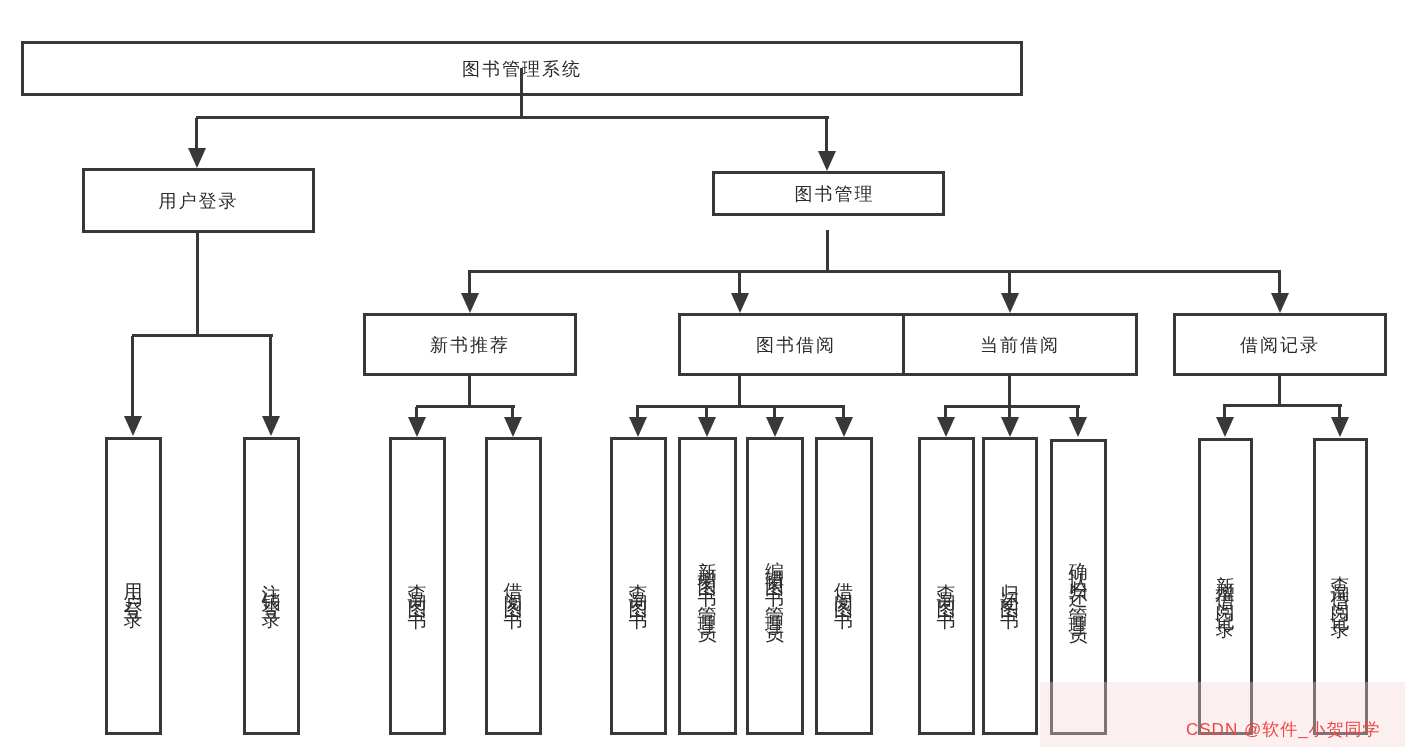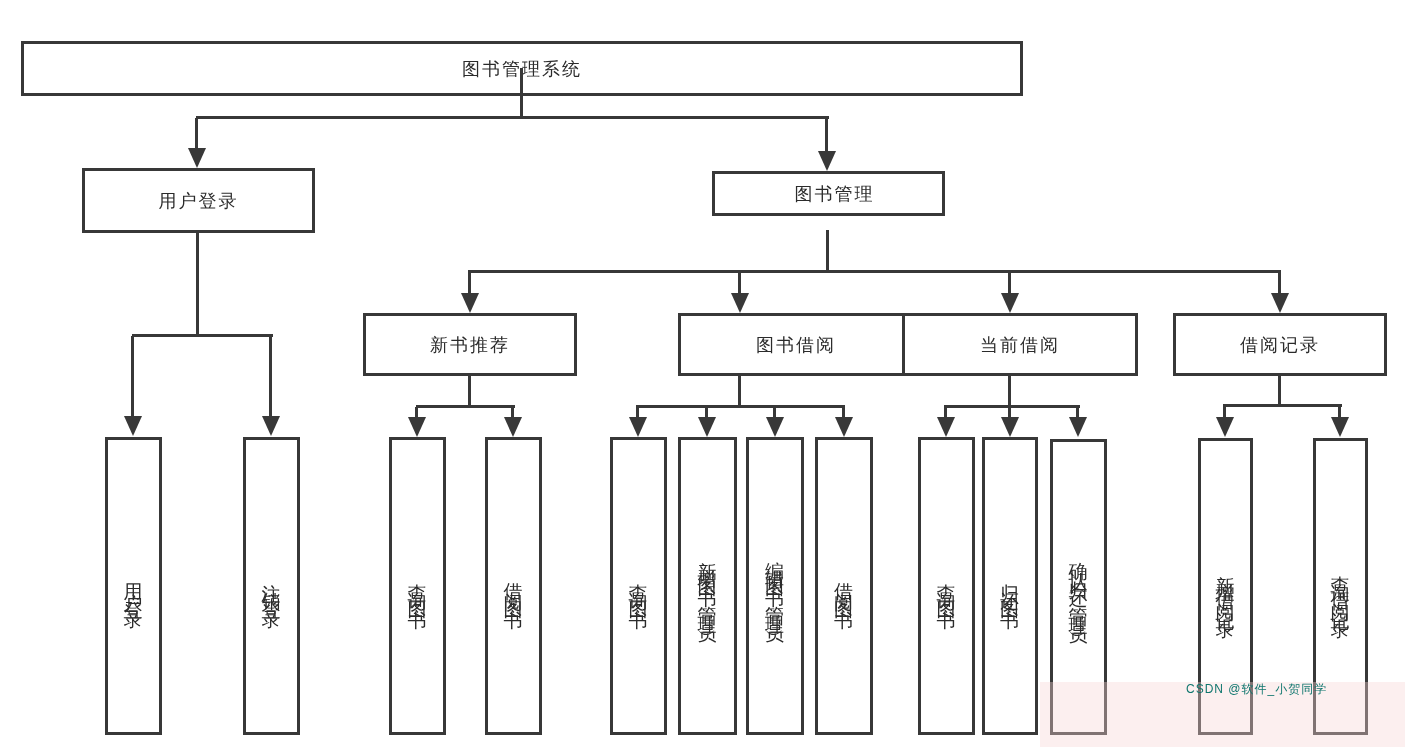--- a/index.html
+++ b/index.html
@@ -22,22 +22,22 @@
   .vline{width:3px;}
   .arrow{position:absolute;width:18px;}
   .arrow .shaft{position:absolute;left:7px;top:0;width:3px;height:calc(100% - 19px);background:#383838;}
   .arrow .tip{position:absolute;left:0;bottom:0;width:0;height:0;
     border-left:9px solid transparent;border-right:9px solid transparent;border-top:20px solid #383838;}
   .watermark-bg{
     position:absolute;left:1040px;top:682px;width:365px;height:65px;
     background:rgba(247,213,213,0.38);pointer-events:none;
   }
   .watermark{
-    position:absolute;left:1186px;top:681px;z-index:5;
-    color:#0f766e;font-size:12px;letter-spacing:1px;white-space:nowrap;
+    position:absolute;left:1186px;top:718px;z-index:5;
+    color:#ef4444;font-size:17px;letter-spacing:1px;white-space:nowrap;
   }
 </style>
 </head>
 <body>
 
 <div class="canvas">
 
   <div class="box" style="left:21px;top:13px;width:1002px;height:55px;margin-top:28px;">
     <span>图书管理系统</span>
   </div>

